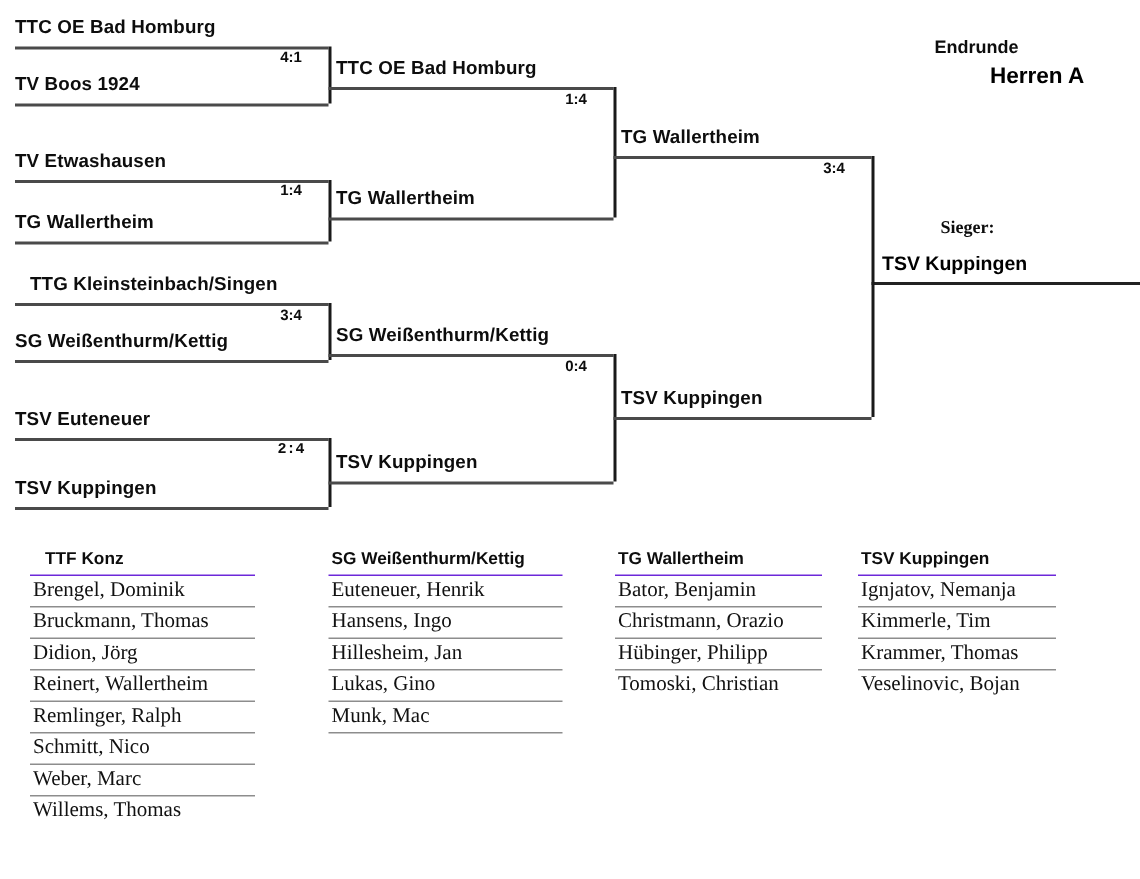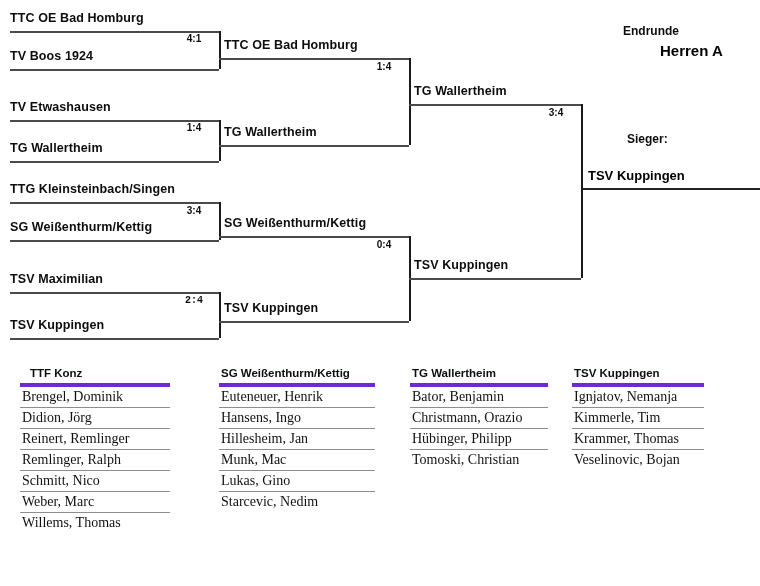--- a/index.html
+++ b/index.html
@@ -86,21 +86,21 @@
     position: absolute;
     top: 366px;
   }
   .roster-title {
     font-family: "Liberation Sans", sans-serif;
     font-size: 11.5px;
     font-weight: bold;
     color: #0d0d0d;
     white-space: nowrap;
     padding: 0 0 2px 10px;
-    border-bottom: 4px solid #6d28d9;
+    border-bottom: 1px solid #6d28d9;
     line-height: 15px;
   }
   .roster-player {
     font-family: "Liberation Serif", serif;
     font-size: 14px;
     color: #111111;
     white-space: nowrap;
     padding: 1px 0 1px 2px;
     border-bottom: 1px solid #8d8d8d;
     line-height: 18px;
@@ -110,47 +110,47 @@
   }
 </style>
 </head>
 <body>
 
 <div id="root">
 
   <div class="title-round" style="left:612px; top:24px;">Endrunde</div>
   <div class="title-class" style="left:612px; top:42px;margin-left:48px;">Herren A</div>
 
-  <div class="winner-label" style="left:627px; top:132px;">Sieger:</div>
+  <div class="winner-label" style="left:627px; top:144px;font-family:Liberation Serif, serif;">Sieger:</div>
   <div class="winner-name" style="left:588px; top:168px;">TSV Kuppingen</div>
 
   <div class="hline dark" style="left:581px; top:188px; width:179px;"></div>
 
   <div class="team" style="left:10px; top:11px;">TTC OE Bad Homburg</div>
   <div class="hline" style="left:10px; top:31px; width:209px;"></div>
   <div class="score" style="left:174px; top:33px; width:40px;">4:1</div>
   <div class="team" style="left:10px; top:49px;text-align:right;">TV Boos 1924</div>
   <div class="hline" style="left:10px; top:69px; width:209px;"></div>
   <div class="vline" style="left:219px; top:31px; height:38px;"></div>
 
   <div class="team" style="left:10px; top:100px;">TV Etwashausen</div>
   <div class="hline" style="left:10px; top:120px; width:209px;"></div>
   <div class="score" style="left:174px; top:122px; width:40px;">1:4</div>
   <div class="team" style="left:10px; top:141px;">TG Wallertheim</div>
   <div class="hline" style="left:10px; top:161px; width:209px;"></div>
   <div class="vline" style="left:219px; top:120px; height:41px;"></div>
 
-  <div class="team" style="left:10px; top:182px;text-align:center;">TTG Kleinsteinbach/Singen</div>
+  <div class="team" style="left:20px; top:182px;text-align:center;">TTG Kleinsteinbach/Singen</div>
   <div class="hline" style="left:10px; top:202px; width:209px;"></div>
   <div class="score" style="left:174px; top:205px; width:40px;">3:4</div>
   <div class="team" style="left:10px; top:220px;">SG Weißenthurm/Kettig</div>
   <div class="hline" style="left:10px; top:240px; width:209px;"></div>
   <div class="vline" style="left:219px; top:202px; height:38px;"></div>
 
-  <div class="team" style="left:10px; top:272px;">TSV Maximilian</div>
+  <div class="team" style="left:10px; top:272px;">TSV Euteneuer</div>
   <div class="hline" style="left:10px; top:292px; width:209px;"></div>
   <div class="score" style="left:174px; top:295px; width:40px;font-family:Liberation Mono, monospace;">2:4</div>
   <div class="team" style="left:10px; top:318px;">TSV Kuppingen</div>
   <div class="hline" style="left:10px; top:338px; width:209px;"></div>
   <div class="vline" style="left:219px; top:292px; height:46px;"></div>
 
   <div class="team" style="left:224px; top:38px;">TTC OE Bad Homburg</div>
   <div class="hline" style="left:219px; top:58px; width:190px;"></div>
   <div class="score" style="left:364px; top:61px; width:40px;">1:4</div>
   <div class="team" style="left:224px; top:125px;">TG Wallertheim</div>
@@ -167,36 +167,36 @@
   <div class="team" style="left:414px; top:84px;">TG Wallertheim</div>
   <div class="hline" style="left:409px; top:104px; width:172px;"></div>
   <div class="score" style="left:536px; top:107px; width:40px;">3:4</div>
   <div class="team" style="left:414px; top:258px;">TSV Kuppingen</div>
   <div class="hline" style="left:409px; top:278px; width:172px;"></div>
   <div class="vline" style="left:581px; top:104px; height:174px;"></div>
 
   <div class="roster" style="left:20px; width:150px;">
     <div class="roster-title">TTF Konz</div>
     <div class="roster-player">Brengel, Dominik</div>
+    <div class="roster-player">Bruckmann, Thomas</div>
     <div class="roster-player">Didion, Jörg</div>
-    <div class="roster-player">Reinert, Remlinger</div>
+    <div class="roster-player">Reinert, Wallertheim</div>
     <div class="roster-player">Remlinger, Ralph</div>
     <div class="roster-player">Schmitt, Nico</div>
     <div class="roster-player">Weber, Marc</div>
     <div class="roster-player last">Willems, Thomas</div>
   </div>
 
   <div class="roster" style="left:219px; width:156px;">
     <div class="roster-title" style="padding-left:2px;">SG Weißenthurm/Kettig</div>
     <div class="roster-player">Euteneuer, Henrik</div>
     <div class="roster-player">Hansens, Ingo</div>
     <div class="roster-player">Hillesheim, Jan</div>
+    <div class="roster-player">Lukas, Gino</div>
     <div class="roster-player">Munk, Mac</div>
-    <div class="roster-player">Lukas, Gino</div>
-    <div class="roster-player last">Starcevic, Nedim</div>
   </div>
 
   <div class="roster" style="left:410px; width:138px;">
     <div class="roster-title" style="padding-left:2px;">TG Wallertheim</div>
     <div class="roster-player">Bator, Benjamin</div>
     <div class="roster-player">Christmann, Orazio</div>
     <div class="roster-player">Hübinger, Philipp</div>
     <div class="roster-player last">Tomoski, Christian</div>
   </div>
 

